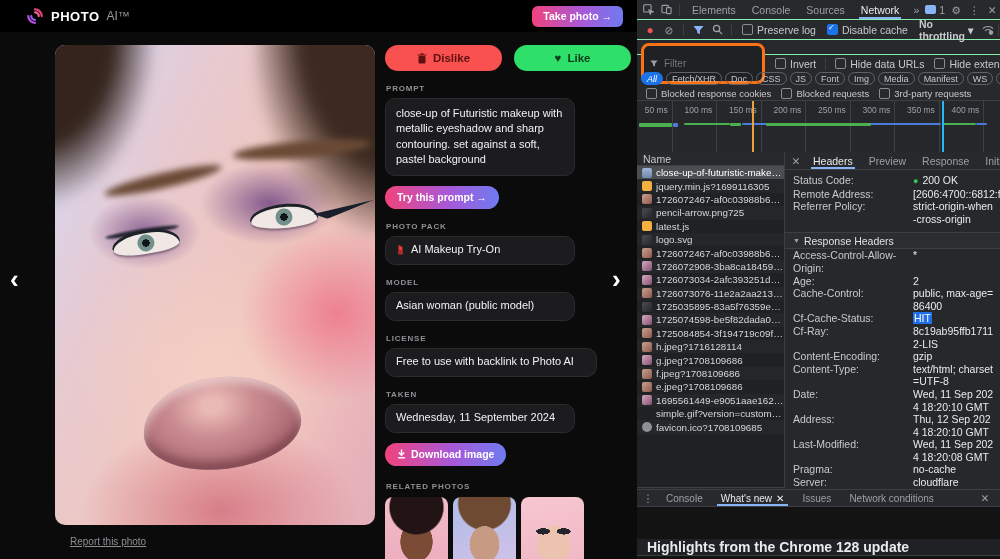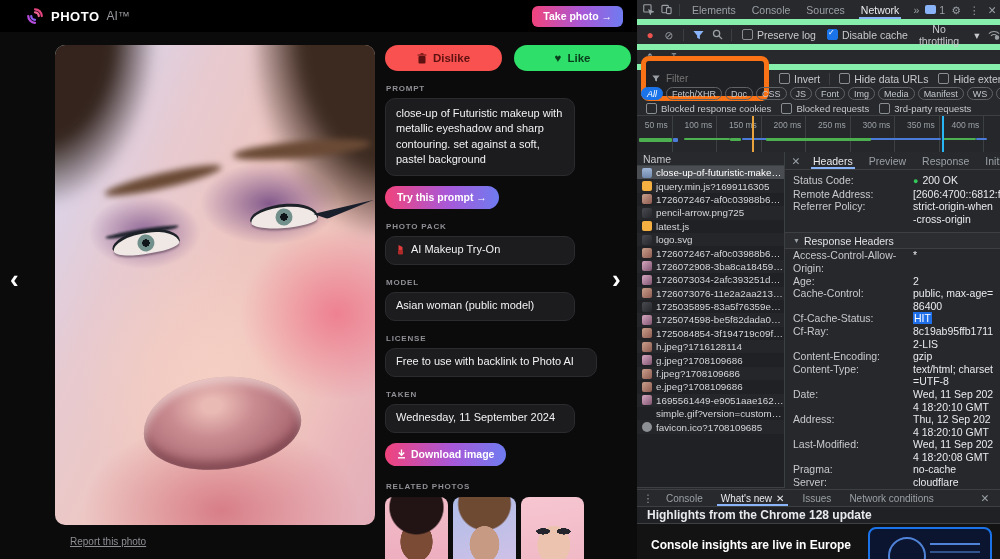--- a/index.html
+++ b/index.html
@@ -45,40 +45,40 @@
   .box{background:#1c1c1f;border:1px solid #2b2b2f;border-radius:10px;color:#f2f2f4;font-size:11px;line-height:1.4;padding:7px 10px;width:168px;}
   .box.slim{display:flex;align-items:center;gap:6px;height:13px;}
   .grad-btn{display:inline-flex;align-items:center;gap:5px;height:23px;border:none;border-radius:12px;padding:0 12px;margin-top:10px;color:#fff;font-size:10.5px;font-weight:bold;background:linear-gradient(90deg,#f1437c,#a858d8 55%,#6f7bf0);cursor:pointer;}
   .thumbs{display:flex;gap:5px;margin-top:6px;}
   .thumb{width:63px;height:86px;border-radius:8px;cursor:pointer;}
   .t1{background:radial-gradient(circle at 50% 12%,#221414 32%,transparent 34%),radial-gradient(ellipse 42% 38% at 50% 52%,#7c4b36 60%,transparent 62%),linear-gradient(180deg,#f3bcc8,#eba9bc);}
   .t2{background:radial-gradient(ellipse 40% 36% at 50% 55%,#c79a83 58%,transparent 60%),radial-gradient(circle at 50% 8%,#6e4a33 30%,transparent 32%),linear-gradient(160deg,#aebde8,#d8c2e7);}
   .t3{background:radial-gradient(ellipse 12% 4% at 35% 40%,#23242c 90%,transparent 92%),radial-gradient(ellipse 12% 4% at 68% 40%,#23242c 90%,transparent 92%),radial-gradient(ellipse 44% 38% at 52% 56%,#ecc3ae 58%,transparent 60%),linear-gradient(170deg,#f6c6d1,#efb4c2);}
   
   .dt{position:absolute;left:637px;top:0;width:363px;height:559px;background:#202124;color:#c7c9cc;font-size:10.5px;}
-  .dt .bar{display:flex;align-items:center;background:#28292c;border-bottom:6px solid #86efac;text-align:center;}
+  .dt .bar{display:flex;align-items:center;background:#28292c;border-bottom:1px solid #86efac;}
   .icon-btn{display:inline-flex;align-items:center;justify-content:center;width:18px;height:16px;color:#9aa0a6;cursor:pointer;flex:0 0 auto;}
   .sep{width:1px;height:12px;background:#3c4043;margin:0 4px;flex:0 0 auto;}
   .tabs-row{height:19px;padding-left:2px;}
   .dt-tab{padding:0 8px;height:100%;display:flex;align-items:center;color:#9aa0a6;cursor:pointer;position:relative;white-space:nowrap;}
   .dt-tab.active{color:#e8eaed;}
   .dt-tab.active::after{content:"";position:absolute;left:6px;right:6px;bottom:0;height:2px;background:#8ab4f8;}
   .err-badge{display:inline-flex;align-items:center;gap:3px;color:#9aa0a6;margin-left:auto;margin-right:2px;}
   .err-chip{width:11px;height:9px;background:#8ab4f8;border-radius:2px;}
   .net-toolbar{height:19px;padding-left:4px;gap:1px;}
   .rec-dot{color:#ef5350;font-size:12px;}
   .funnel{color:#8ab4f8;}
   .cb-group{display:flex;align-items:center;gap:4px;margin:0 5px;cursor:pointer;white-space:nowrap;}
   .cb{width:9px;height:9px;border:1px solid #8a8d91;border-radius:2px;flex:0 0 auto;background:transparent;position:relative;}
   .cb.checked{background:#1a73e8;border-color:#1a73e8;}
   .cb.checked::after{content:"✓";position:absolute;left:0px;top:-2px;color:#fff;font-size:8px;}
-  .throttle{display:flex;align-items:center;gap:15px;margin:0 5px;cursor:pointer;}
+  .throttle{display:flex;align-items:center;gap:3px;margin:0 5px;cursor:pointer;font-weight:bold;}
   .har-row{height:14px;padding-left:4px;gap:6px;}
   .filter-row{height:15px;background:#28292c;border-bottom:none;display:flex;align-items:center;padding:1px 4px 0;}
-  .filter-box{display:flex;align-items:center;gap:4px;background:#202124;border:5px solid #f97316;border-radius:8px;height:11px;width:118px;padding:12px 6px;color:#9aa0a6;}
+  .filter-box{display:flex;align-items:center;gap:4px;background:#202124;border:3px solid #f97316;border-radius:8px;height:11px;width:118px;padding:12px 6px;color:#9aa0a6;}
   .filter-box input{background:transparent;border:none;outline:none;color:#e8eaed;font-size:10px;width:90px;font-family:"Liberation Sans",sans-serif;}
   .chips-row{height:15px;background:#28292c;display:flex;align-items:center;gap:3px;padding:0 4px;}
   .chip{border:1px solid #5f6368;border-radius:7px;padding:0 5px;height:11px;display:flex;align-items:center;color:#c2c7cd;font-size:9px;cursor:pointer;white-space:nowrap;}
   .chip.active{background:#1a73e8;border-color:#1a73e8;color:#fff;font-style:italic;}
   .blocked-row{height:14px;background:#28292c;border-bottom:1px solid #3c4043;display:flex;align-items:center;padding:0 4px;font-size:9.5px;}
   .overview{position:relative;height:55px;background:#26272a;border-bottom:1px solid #3c4043;overflow:hidden;}
   .gridline{position:absolute;top:0;bottom:0;width:1px;background:#3c4043;}
   .tick-label{position:absolute;top:4px;width:46px;text-align:right;color:#9aa0a6;font-size:8.5px;}
   .ov-bar{position:absolute;border-radius:1px;}
   .ov-line{position:absolute;top:0;bottom:0;width:2px;}
@@ -109,21 +109,21 @@
   .gdot{color:#34c759;font-size:9px;margin-right:4px;}
   .hsection{margin-top:7px;background:#2c2d30;border-top:1px solid #3c4043;border-bottom:1px solid #3c4043;height:15px;display:flex;align-items:center;padding-left:8px;color:#dfe1e5;margin-left:-8px;}
   .hsection .tri{font-size:7px;margin-right:4px;color:#9aa0a6;}
   
   .drawer{position:absolute;left:0;right:0;bottom:0;height:70px;background:#131314;}
   .drawer-tabs{height:16px;background:#28292c;border-top:1px solid #3c4043;border-bottom:1px solid #3c4043;display:flex;align-items:center;padding-left:2px;}
   .d-tab{padding:0 9px;height:100%;display:flex;align-items:center;gap:4px;color:#9aa0a6;cursor:pointer;position:relative;white-space:nowrap;font-size:10px;}
   .d-tab.active{color:#e8eaed;}
   .d-tab.active::after{content:"";position:absolute;left:5px;right:5px;bottom:0;height:2px;background:#8ab4f8;}
   .d-close{margin-left:auto;margin-right:6px;}
-  .highlights{height:16px;background:#202124;border-bottom:1px solid #3c4043;display:flex;align-items:center;padding-left:10px;color:#e8eaed;font-weight:bold;font-size:12px;}
+  .highlights{height:16px;background:#202124;border-bottom:1px solid #3c4043;display:flex;align-items:center;padding-left:10px;color:#e8eaed;font-weight:bold;font-size:14px;margin-top:32px;}
   .wn-body{position:relative;height:37px;}
   .wn-head{position:absolute;left:14px;top:14px;color:#fff;font-weight:bold;font-size:12px;}
   .wn-art{position:absolute;right:8px;top:3px;width:120px;height:40px;border:2px solid #1a73e8;border-radius:8px 8px 0 0;background:#0c1530;overflow:hidden;}
   .wn-art::after{content:"";position:absolute;left:18px;top:8px;width:34px;height:34px;border:2px solid #4f83d8;border-radius:50%;}
   .wn-art::before{content:"";position:absolute;right:10px;top:14px;width:50px;height:2px;background:#4f83d8;box-shadow:0 8px 0 #31548c;}
   .mini-svg{display:inline-block;vertical-align:middle;}
 </style>
 </head>
 <body>
 

